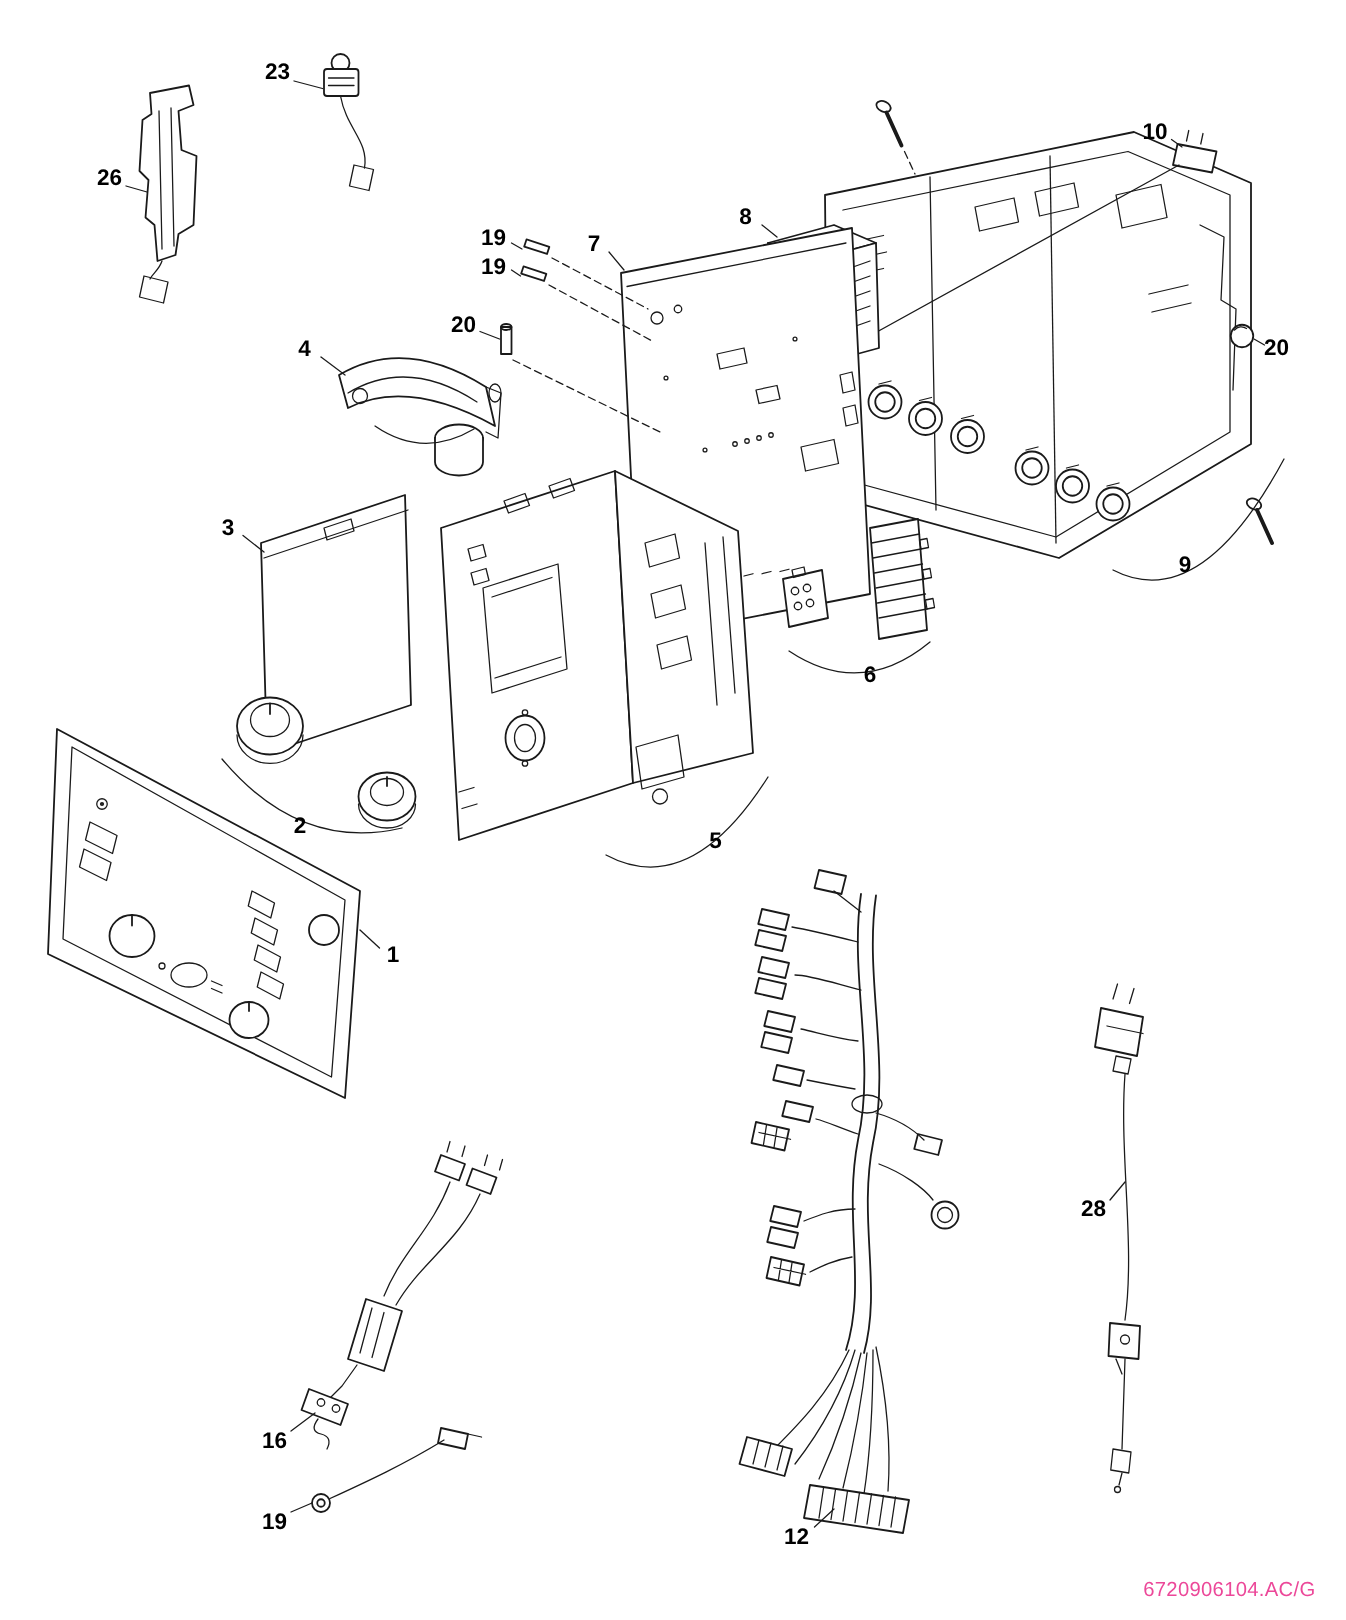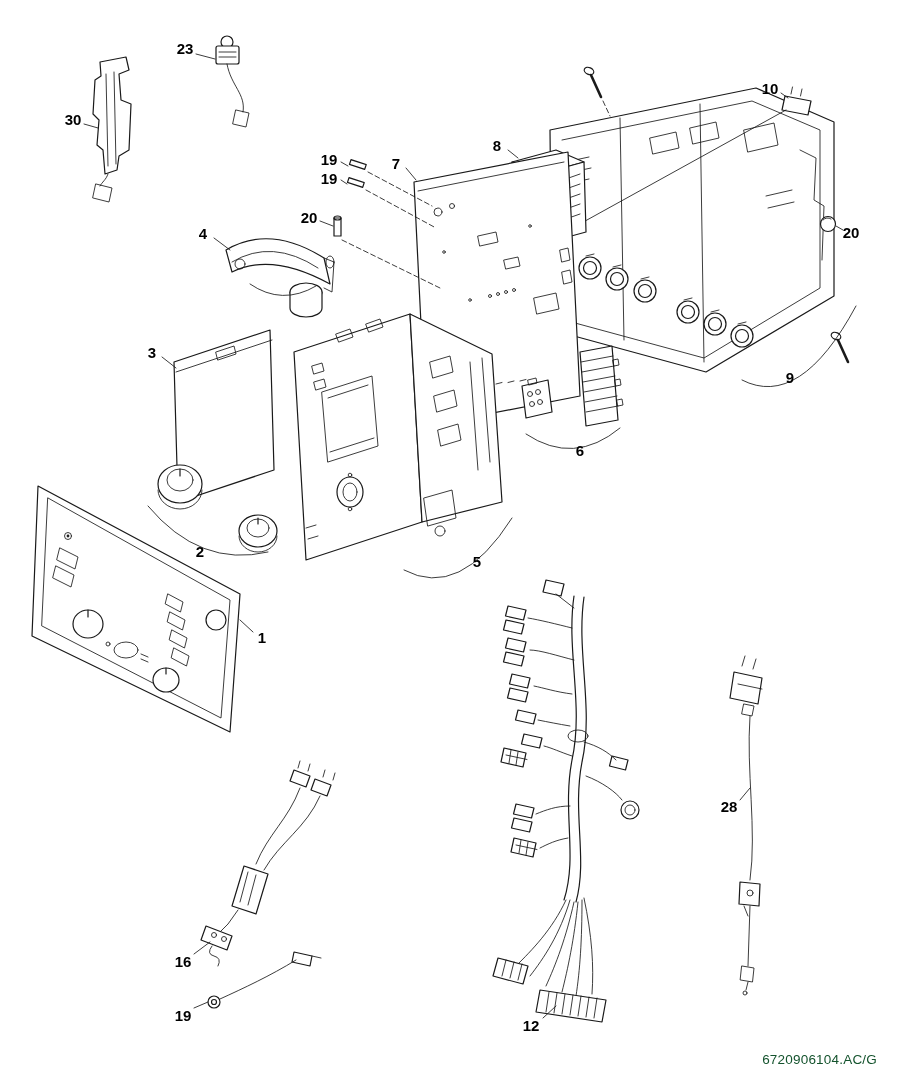--- a/index.html
+++ b/index.html
@@ -14,21 +14,21 @@
   .dash  { stroke-dasharray:5 3; stroke-width:0.85; }
   .wfill { fill:#ffffff; }
   .part-label {
     position:absolute; transform:translate(-50%,-50%);
     font-weight:bold; font-size:15px; color:#000; white-space:nowrap;
     user-select:none;
     text-align:center;
   }
   .doc-code {
     position:absolute; right:20px; top:1052px;
-    font-size:13.5px; color:#14532d; letter-spacing:0.2px;
+    font-size:13.5px; color:#ec4899; letter-spacing:0.2px;
   }
 </style>
 </head>
 <body>
 
 <div class="canvas">
 
   <svg class="diagram" width="897" height="1080" viewBox="0 0 897 1080">
 
     <g class="art">
@@ -355,18 +355,18 @@
   <span class="part-label" style="left:790px;top:377px">9</span>
   <span class="part-label" style="left:770px;top:88px">10</span>
   <span class="part-label" style="left:851px;top:232px">20</span>
   <span class="part-label" style="left:183px;top:961px">16</span>
   <span class="part-label" style="left:183px;top:1015px">19</span>
   <span class="part-label" style="left:531px;top:1025px">12</span>
   <span class="part-label" style="left:329px;top:159px">19</span>
   <span class="part-label" style="left:329px;top:178px">19</span>
   <span class="part-label" style="left:309px;top:217px">20</span>
   <span class="part-label" style="left:729px;top:806px">28</span>
-  <span class="part-label" style="left:73px;top:119px">30</span>
+  <span class="part-label" style="left:73px;top:119px">26</span>
   <span class="part-label" style="left:185px;top:48px">23</span>
 
   <div class="doc-code">6720906104.AC/G</div>
 
 </div>
 
 </body></html>

